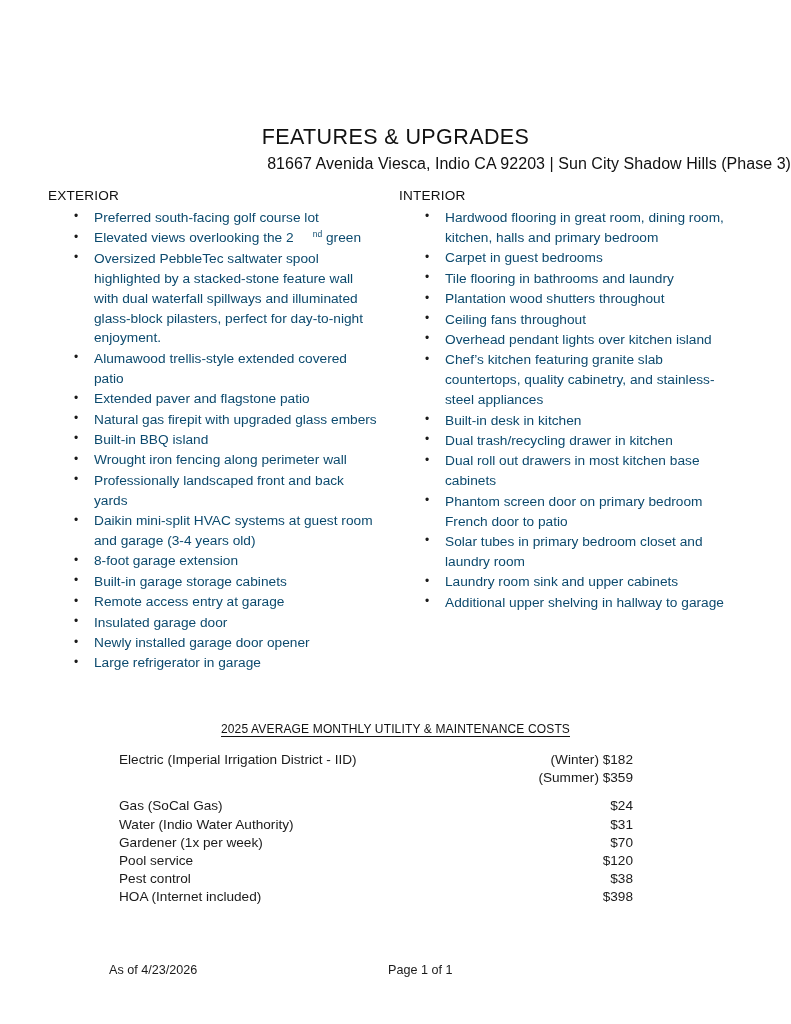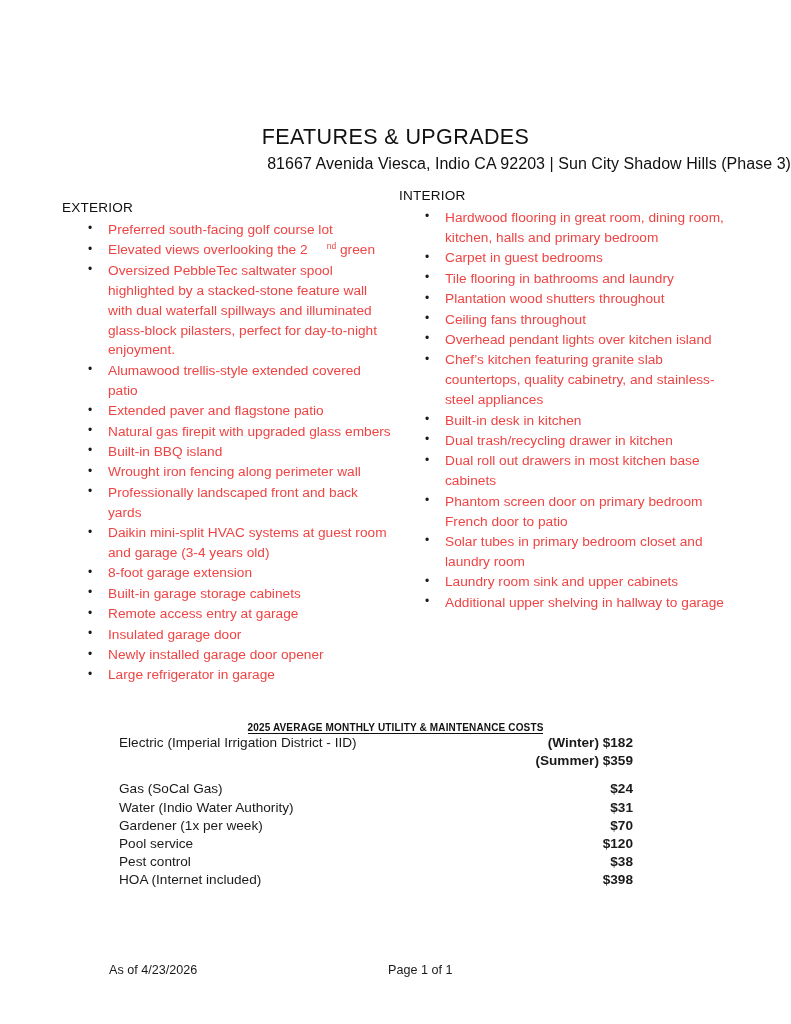--- a/index.html
+++ b/index.html
@@ -53,21 +53,21 @@
     top: 188px;
     left: 0;
     right: 0;
     height: 510px;
   }
   .col {
     position: absolute;
     top: 0;
     width: 330px;
   }
-  .col-exterior { left: 62px; margin-top: 12px; }
+  .col-exterior { left: 48px; }
   .col-interior { left: 399px; }
 
   .col-heading {
     font-size: 13.6px;
     line-height: 1.25;
     letter-spacing: 0.2px;
     color: #111;
     margin: 0 0 3px 0;
     white-space: nowrap;
   }
@@ -76,21 +76,21 @@
     list-style: none;
     margin: 0;
     padding: 0;
   }
   ul.feature-list > li {
     position: relative;
     padding-left: 46px;
     font-size: 13.7px;
     line-height: 19.9px;
     margin: 0 0 0.5px 0;
-    color: #ef4444;
+    color: #0c4a6e;
     letter-spacing: 0.01px;
   }
   ul.feature-list > li::before {
     content: "\2022";
     position: absolute;
     left: 26px;
     top: -0.5px;
     font-size: 12px;
     line-height: 19.9px;
     color: #1a1a1a;
@@ -104,25 +104,25 @@
 
   
   .costs {
     position: absolute;
     left: 0;
     right: 0;
     top: 722px;
   }
   .costs-heading {
     text-align: center;
-    font-size: 10px;
-    font-weight: bold;
+    font-size: 12px;
+    font-weight: normal;
     letter-spacing: 0.15px;
     color: #111;
-    margin-bottom: 0;
+    margin-bottom: 14px;
   }
   .costs-heading span {
     display: inline-block;
     border-bottom: 1.4px solid #111;
     padding-bottom: 0px;
   }
   table.costs-table {
     border-collapse: collapse;
     margin: 0 0 0 119px;
     width: 514px;
@@ -130,21 +130,21 @@
   }
   table.costs-table td {
     font-size: 13.6px;
     line-height: 18.2px;
     padding: 0;
     color: #1a1a1a;
     vertical-align: top;
     letter-spacing: 0.01px;
   }
   table.costs-table td.label { text-align: left; }
-  table.costs-table td.amount { text-align: right; white-space: nowrap; font-weight: bold; }
+  table.costs-table td.amount { text-align: right; white-space: nowrap; }
   tr.spacer td { height: 10px; line-height: 10px; font-size: 1px; }
 
   
   .footer {
     position: absolute;
     left: 0;
     right: 0;
     top: 962px;
     height: 20px;
   }

